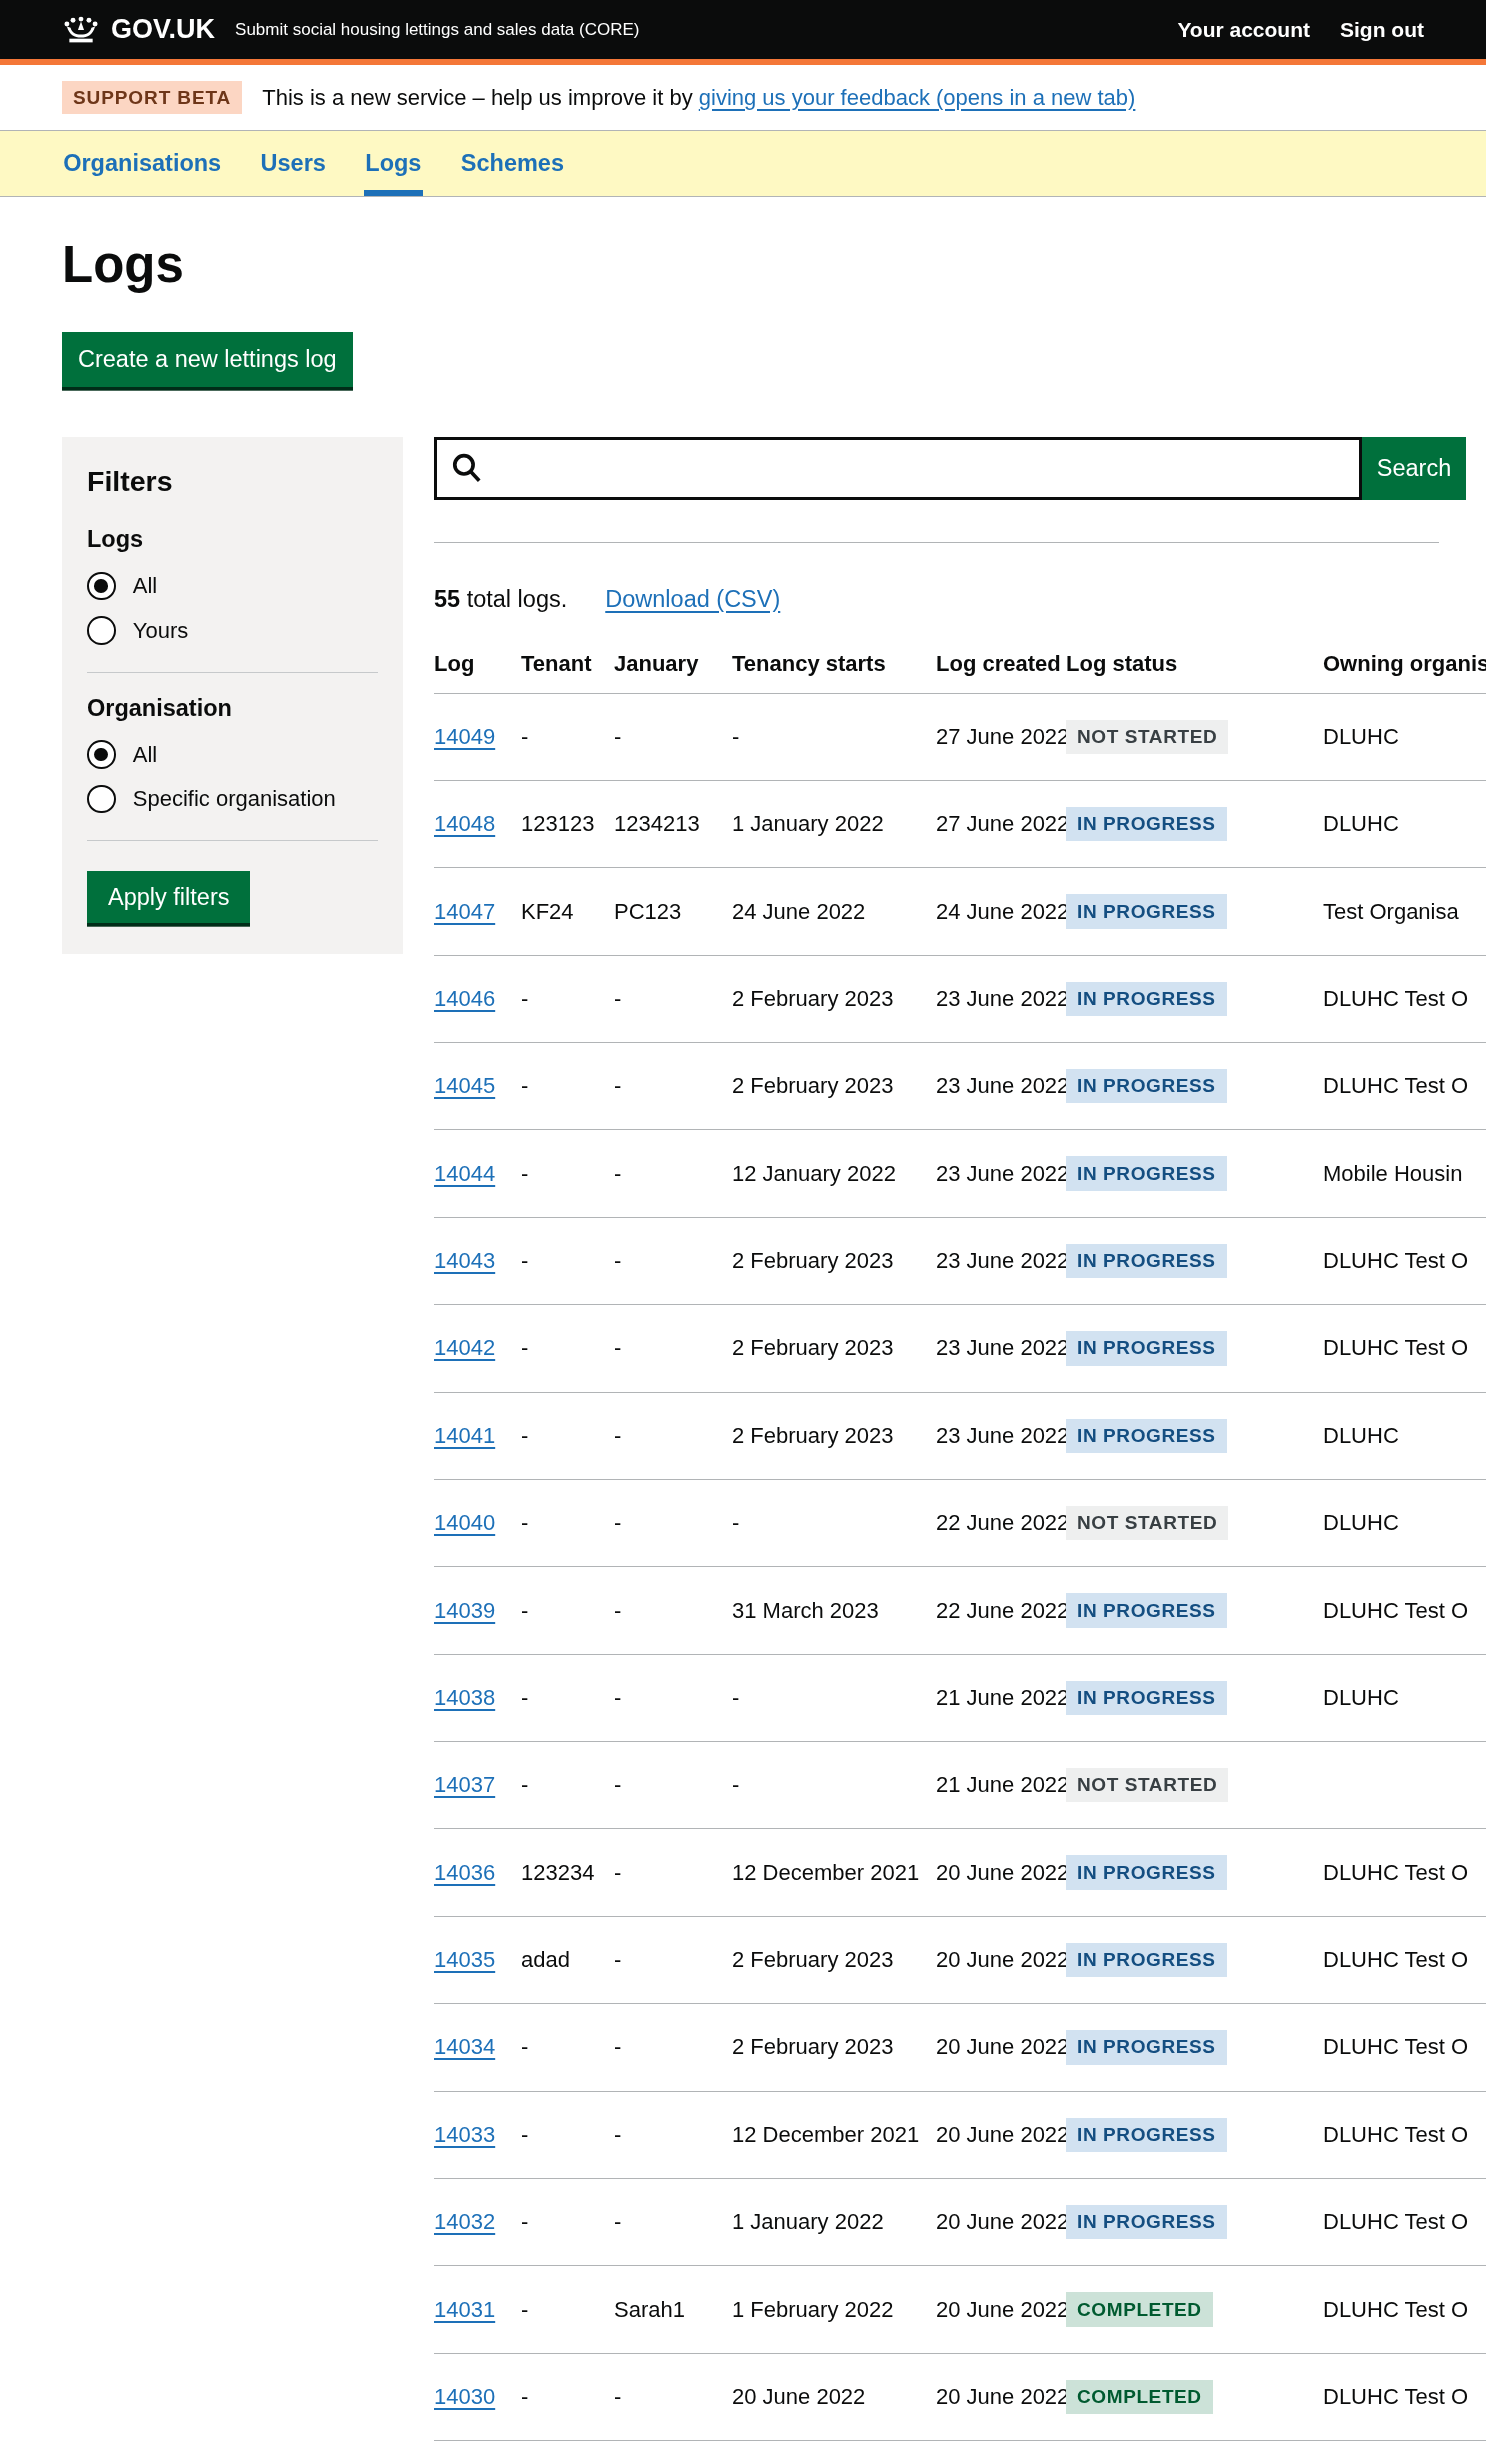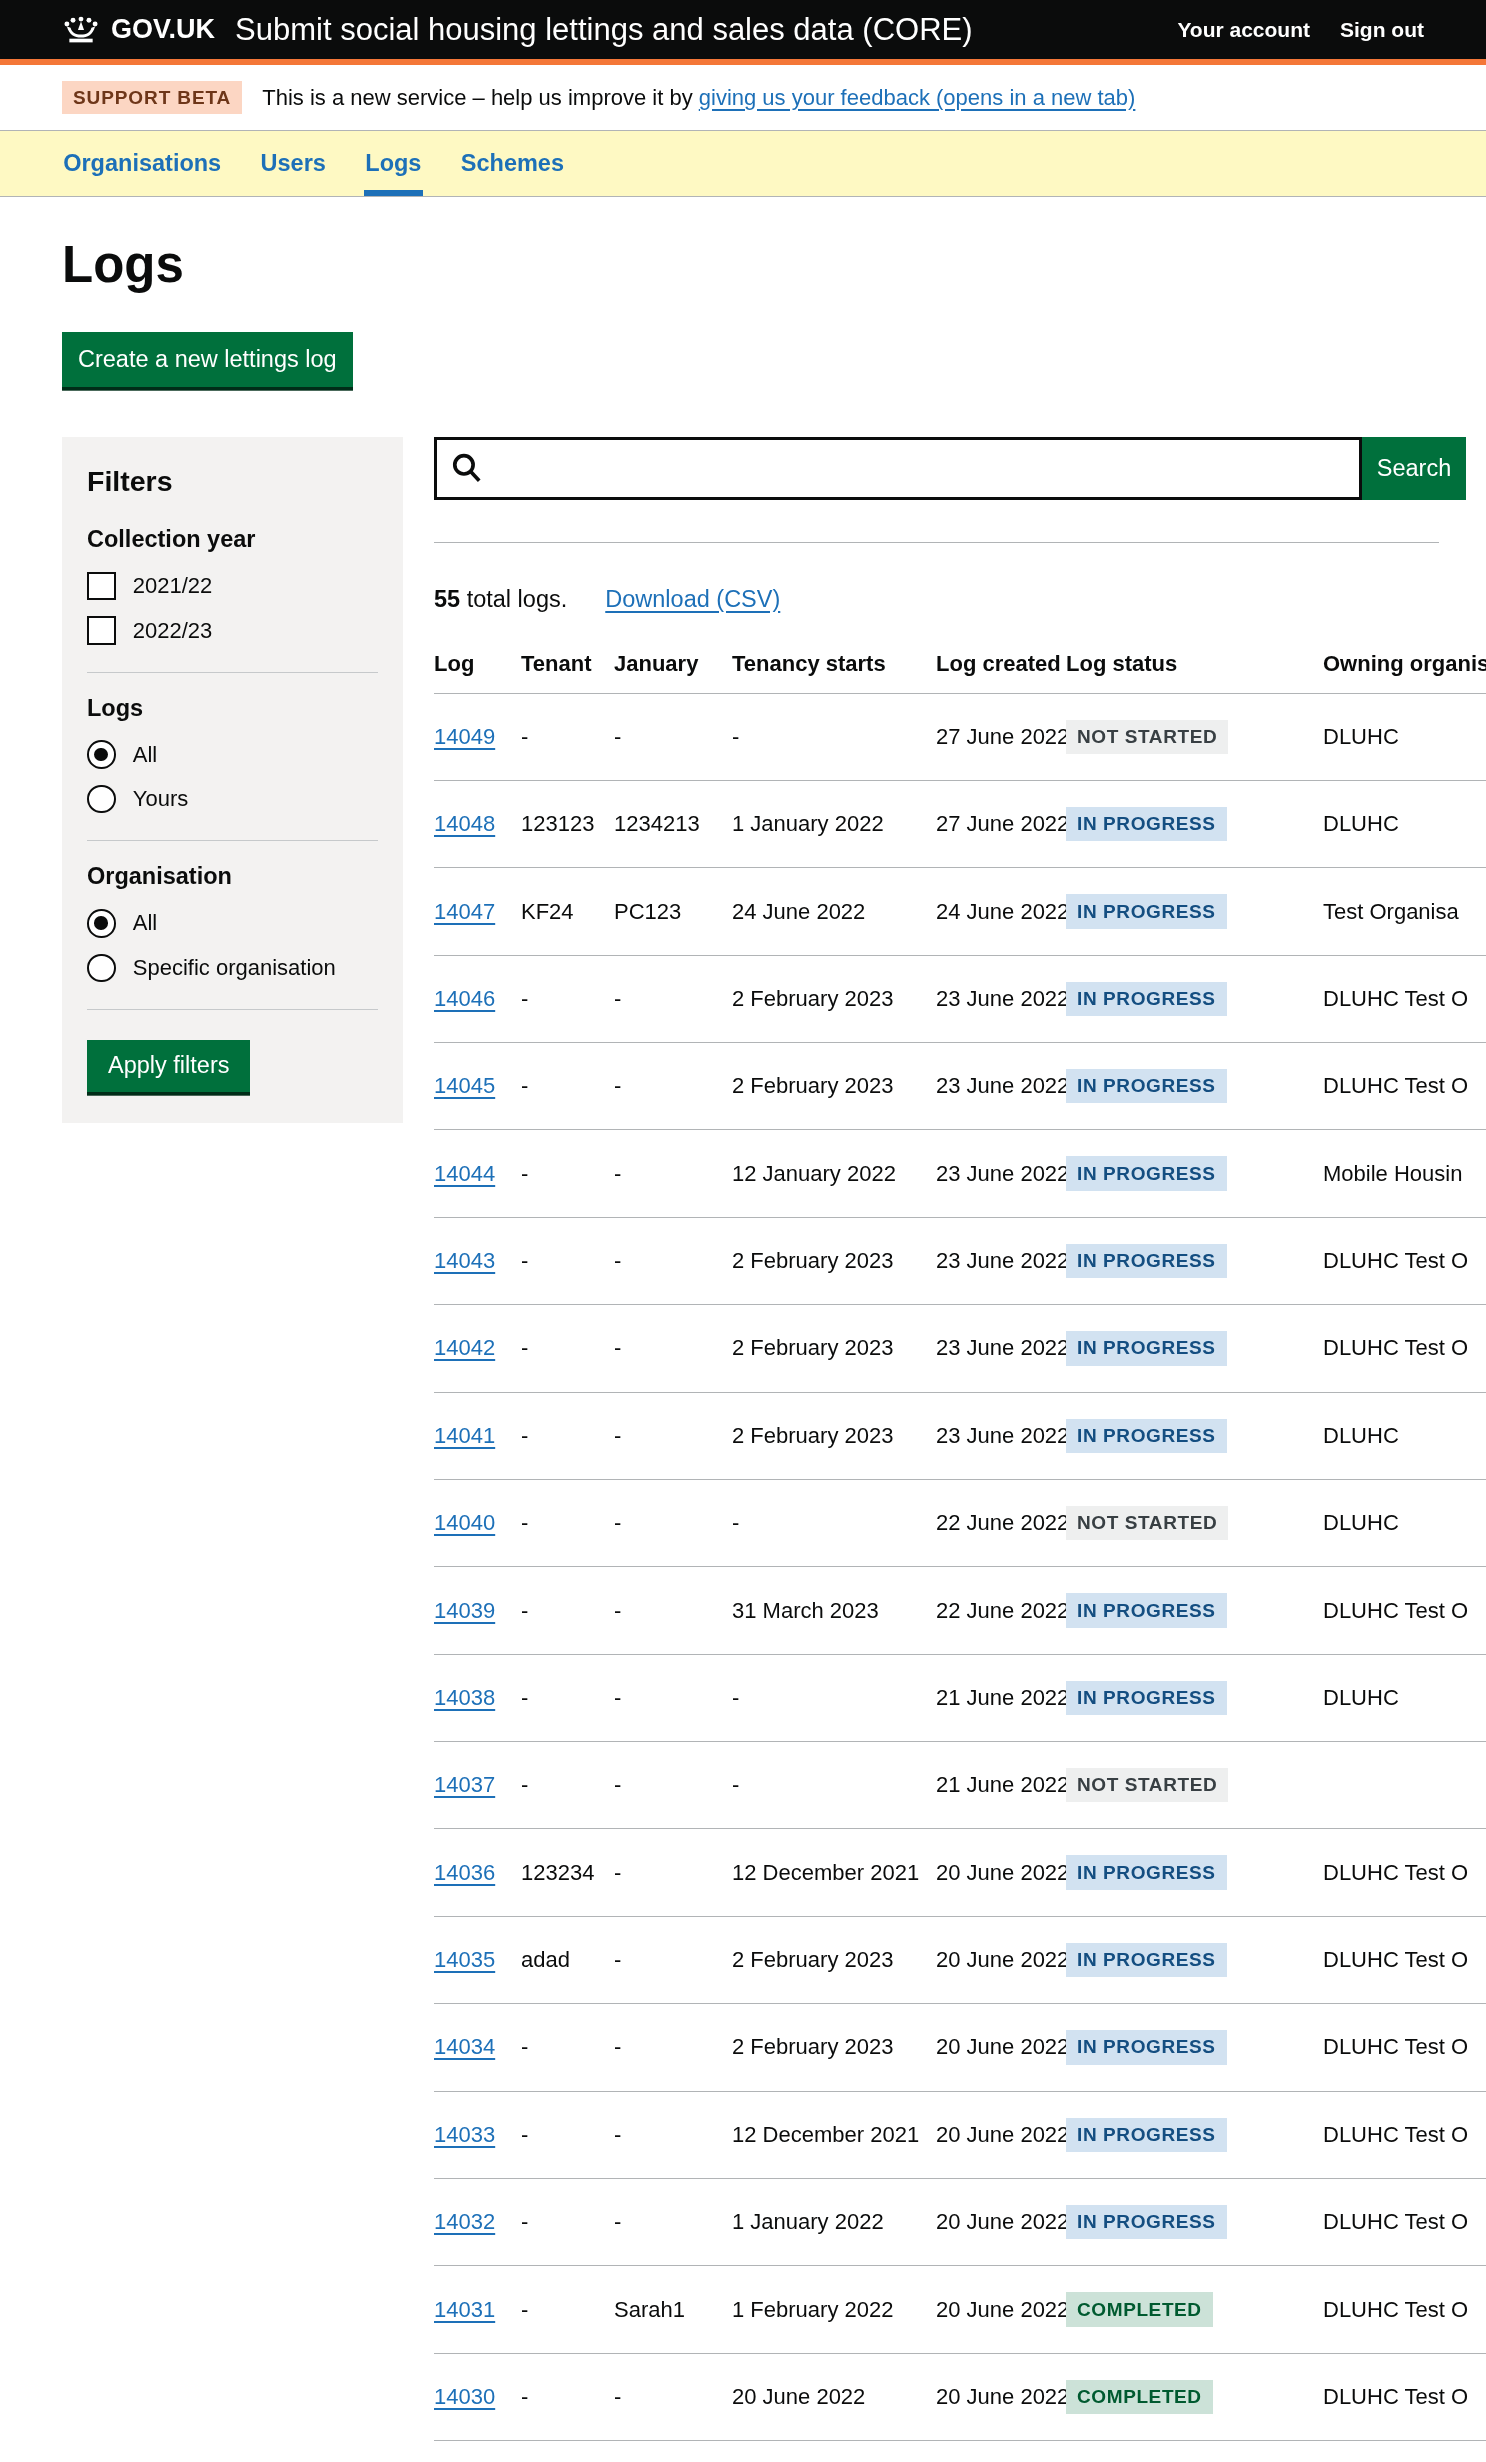--- a/index.html
+++ b/index.html
@@ -11,21 +11,21 @@
     font-size: 22px;
     -webkit-font-smoothing: antialiased;
   }
   a { cursor: pointer; }
 
   
   .govuk-header { background: #0b0c0c; border-bottom: 6.2px solid #f47738; }
   .header-inner { height: 59px; display: flex; align-items: center; padding: 0 62px; }
   .crown { display: inline-flex; margin-right: 11px; }
   .logotype { color: #fff; font-weight: 700; font-size: 27px; letter-spacing: 0; margin-right: 20px; text-decoration: none; }
-  .service-name { color: #fff; font-size: 31px; font-weight: 400; text-decoration: none; }
+  .service-name { color: #fff; font-size: 17px; font-weight: 400; text-decoration: none; }
   .header-links { margin-left: auto; display: flex; gap: 30px; }
   .header-links a { color: #fff; font-size: 21px; font-weight: 700; text-decoration: none; }
 
   
   .phase-banner { padding: 16px 62px; border-bottom: 1.2px solid #b1b4b6; display: flex; align-items: center; }
   .phase-tag { background: #fcd6c3; color: #6e3619; font-weight: 700; font-size: 19px; letter-spacing: 0.9px; padding: 6.2px 11px 5px; margin-right: 20px; white-space: nowrap; }
   .phase-text { font-size: 22px; }
   .phase-text a { color: #1d70b8; text-decoration: underline; text-underline-offset: 3.7px; }
 
   
@@ -127,31 +127,20 @@
 
 <div class="content">
   <h1 class="page-title">Logs</h1>
   <button class="create-btn">Create a new lettings log</button>
 
   <div class="layout">
 
     <aside class="filters-panel">
       <h2 class="filters-title">Filters</h2>
       <div id="filter-groups">
-          <div class="filter-group">
-            <h3 class="filter-heading">Collection year</h3>
-            <label class="gov-checkbox">
-              <span class="box"></span>
-              <span class="opt-label">2021/22</span>
-            </label>
-            <label class="gov-checkbox">
-              <span class="box"></span>
-              <span class="opt-label">2022/23</span>
-            </label>
-          </div>
           <div class="filter-group">
             <h3 class="filter-heading">Logs</h3>
             <label class="gov-radio">
               <span class="circle">
                 <span class="dot"></span>
               </span>
               <span class="opt-label">All</span>
             </label>
             <label class="gov-radio">
               <span class="circle"></span>

